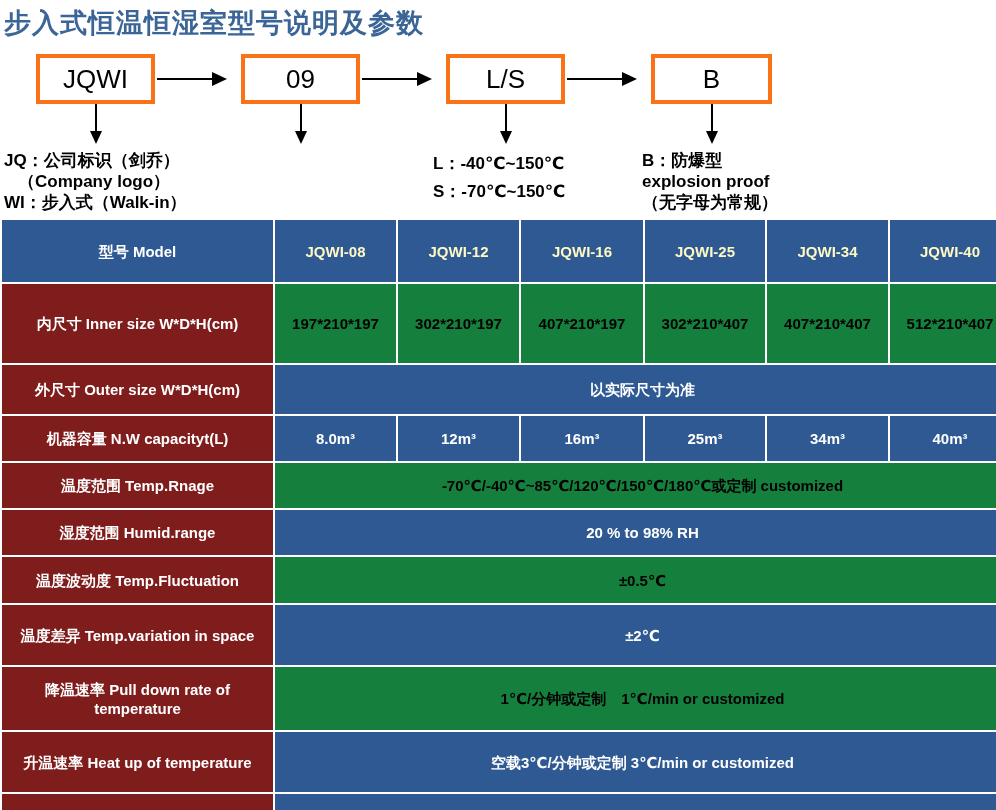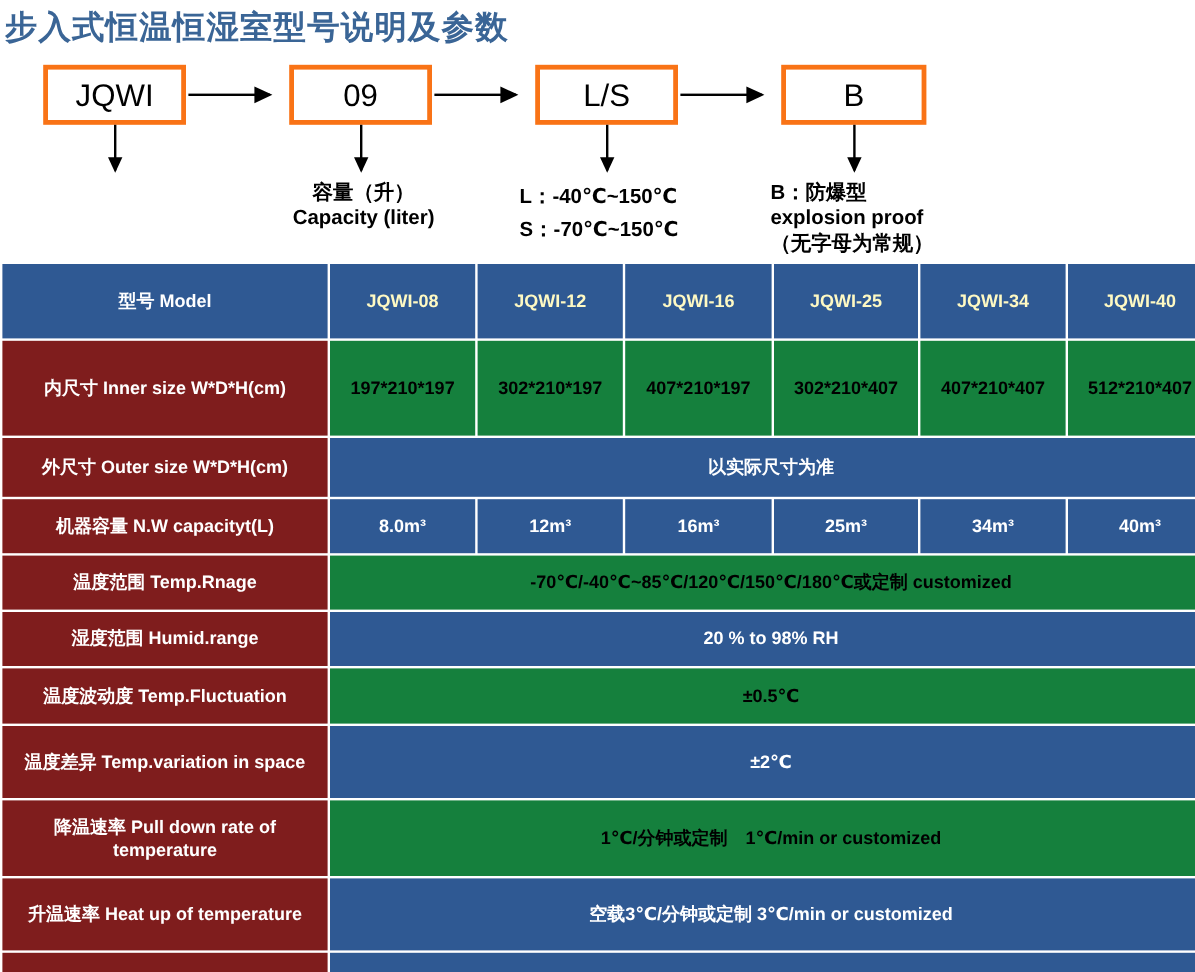--- a/index.html
+++ b/index.html
@@ -146,25 +146,26 @@
 
     <div class="h-arrow" style="left:157px; top:32px; width:68px;"></div>
     <div class="h-arrow" style="left:362px; top:32px; width:68px;"></div>
     <div class="h-arrow" style="left:567px; top:32px; width:68px;"></div>
 
     <div class="v-arrow" style="left:95px; top:58px; height:38px;"></div>
     <div class="v-arrow" style="left:300px; top:58px; height:38px;"></div>
     <div class="v-arrow" style="left:505px; top:58px; height:38px;"></div>
     <div class="v-arrow" style="left:711px; top:58px; height:38px;"></div>
 
-
-    <div class="caption" style="left:228px; top:104px; text-align:center; width:150px;">
-      <span class="ln">容量（升）</span>
-      <span class="ln">Capacity (liter)</span>
+    <div class="caption" style="left:4px; top:104px; text-align:left;">
+      <span class="ln">JQ：公司标识（剑乔）</span>
+      <span class="ln" style="padding-left:14px;">（Company logo）</span>
+      <span class="ln">WI：步入式（Walk-in）</span>
     </div>
+
 
     <div class="caption" style="left:433px; top:104px; text-align:left; line-height:28px;">
       <span class="ln">L：-40℃~150℃</span>
       <span class="ln">S：-70℃~150℃</span>
     </div>
 
     <div class="caption" style="left:642px; top:104px; text-align:left;">
       <span class="ln">B：防爆型</span>
       <span class="ln">explosion proof</span>
       <span class="ln">（无字母为常规）</span>

